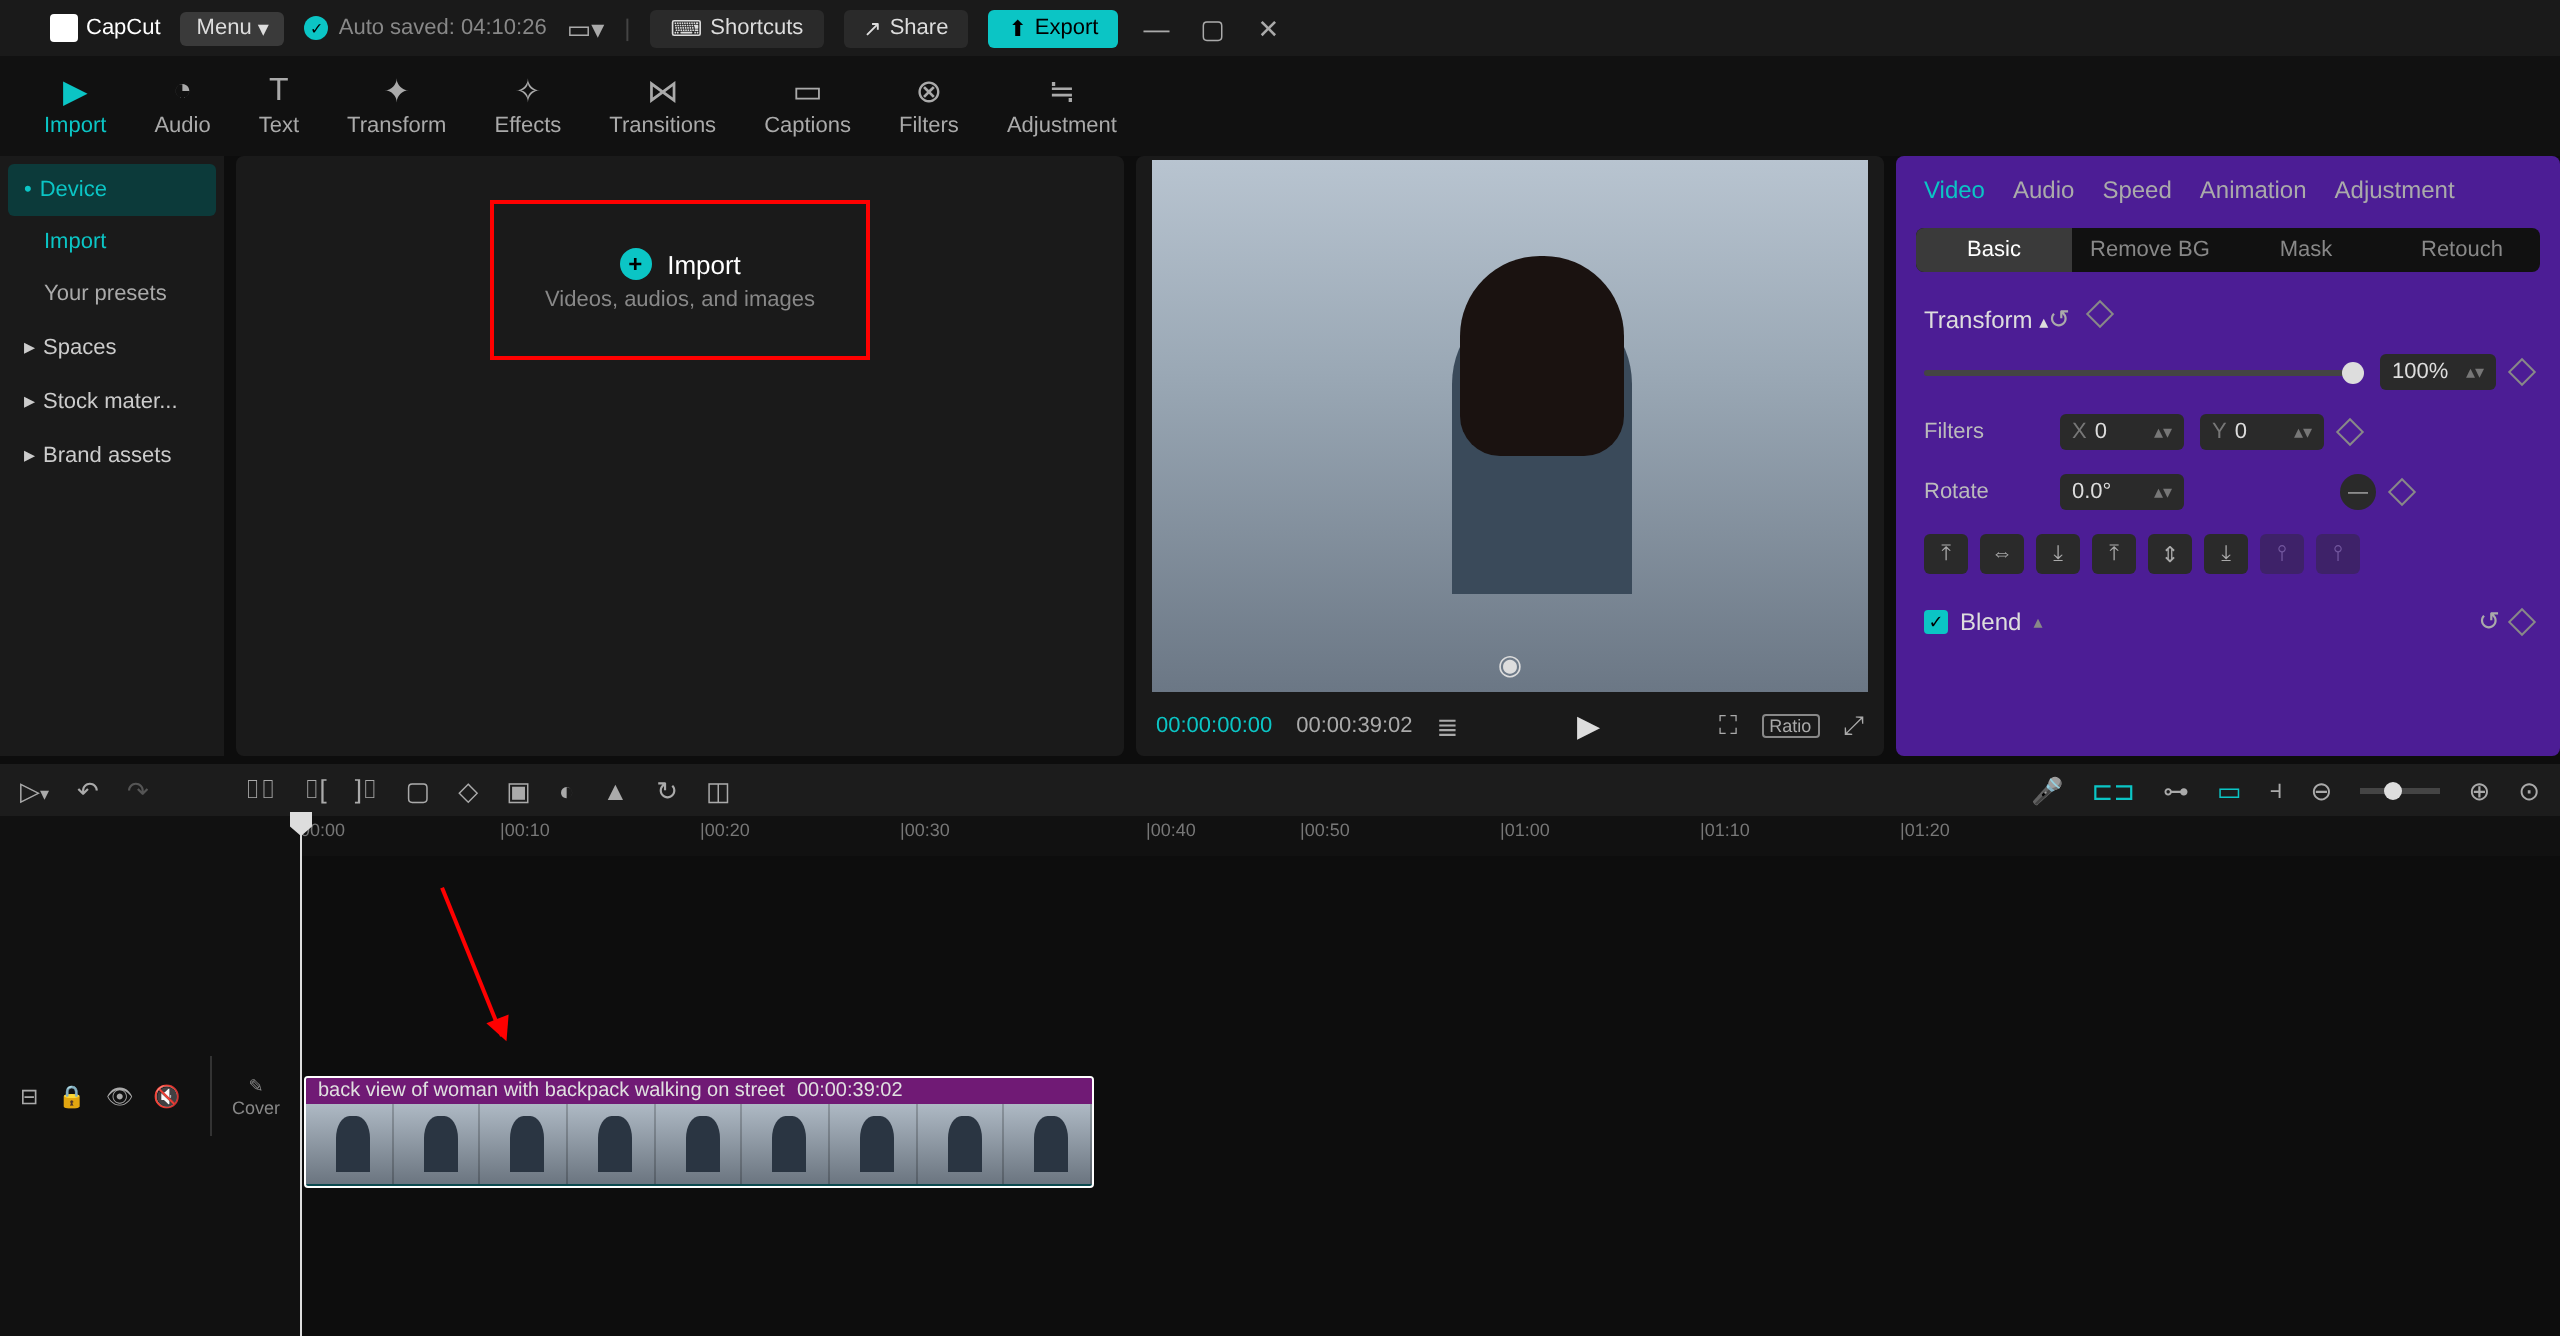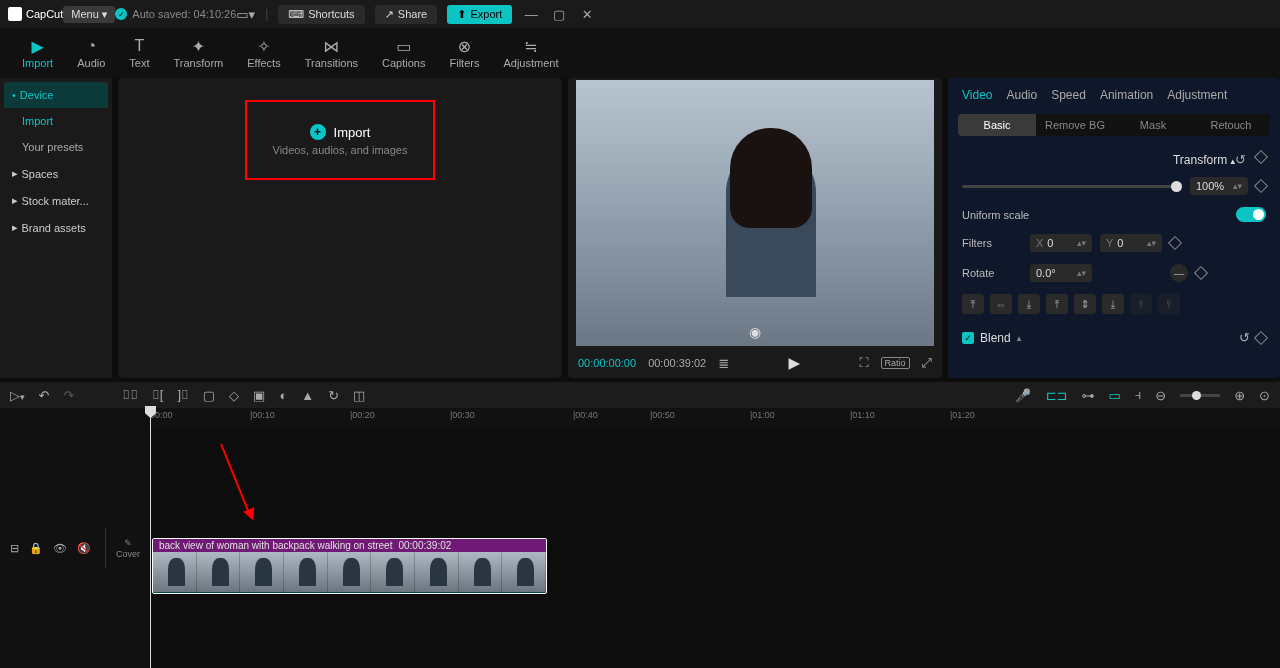--- a/index.html
+++ b/index.html
@@ -1,17 +1,17 @@
 <!DOCTYPE html>
 <html><head>
 <meta charset="utf-8">
 <style>
 * { margin:0; padding:0; box-sizing:border-box; font-family:-apple-system,BlinkMacSystemFont,"Segoe UI",Arial,sans-serif; }
 body { background:#0d0d0d; color:#ccc; width:1280px; height:668px; overflow:hidden; font-size:12px; }
-.titlebar { height:28px; background:#1a1a1a; display:flex; align-items:center; padding:0 8px; }
+.titlebar { height:28px; background:#1a1a1a; display:flex; align-items:center; padding:0 25px; gap:10px; }
 .logo { display:flex; align-items:center; gap:4px; font-size:11px; color:#fff; }
 .logo-icon { width:14px; height:14px; background:#fff; border-radius:2px; display:inline-block; }
 .menu-btn { background:#3a3a3a; color:#ddd; padding:2px 8px; border-radius:3px; font-size:11px; display:flex; align-items:center; gap:3px; cursor:pointer; }
 .autosave { display:flex; align-items:center; gap:5px; color:#888; font-size:11px; }
 .check-icon { width:12px; height:12px; background:#0bc5c5; border-radius:50%; display:inline-flex; align-items:center; justify-content:center; color:#000; font-size:8px; }
 .title-center { flex:1; text-align:center; color:#ddd; font-size:12px; }
 .titlebar-right { display:flex; align-items:center; gap:10px; }
 .btn { padding:3px 10px; border-radius:3px; font-size:11px; cursor:pointer; display:flex; align-items:center; gap:4px; }
 .btn-dark { background:#2a2a2a; color:#ddd; }
 .btn-export { background:#0bc5c5; color:#000; }
@@ -36,28 +36,28 @@
 .player-canvas { flex:1; background:#0d0d0d; margin:2px 8px; position:relative; overflow:hidden; display:flex; align-items:center; justify-content:center; }
 .preview-img { width:100%; height:100%; background:linear-gradient(180deg,#b8c4d0 0%,#9aa8b5 40%,#6b7785 100%); position:relative; }
 .preview-person { position:absolute; left:42%; top:25%; width:90px; height:150px; background:#3a4a5a; border-radius:45px 45px 0 0; }
 .preview-hair { position:absolute; left:43%; top:18%; width:82px; height:100px; background:#1a1210; border-radius:40px 40px 20px 20px; }
 .player-overlay { position:absolute; bottom:6px; left:50%; transform:translateX(-50%); color:#ddd; font-size:14px; }
 .player-ctrls { height:30px; display:flex; align-items:center; padding:0 10px; gap:12px; }
 .tc { color:#0bc5c5; font-size:11px; }
 .tc-dur { color:#aaa; font-size:11px; }
 .player-ctrls .spacer { flex:1; }
 .icon-btn { color:#aaa; cursor:pointer; font-size:13px; }
-.props-panel { width:332px; background:#0f172a; border-radius:4px; display:flex; flex-direction:column; overflow-y:auto; }
+.props-panel { width:332px; background:#4c1d95; border-radius:4px; display:flex; flex-direction:column; overflow-y:auto; }
 .props-tabs { display:flex; gap:14px; padding:10px 14px 6px; font-size:12px; }
 .props-tab { color:#aaa; cursor:pointer; }
 .props-tab.active { color:#0bc5c5; }
 .seg-tabs { display:flex; margin:6px 10px; background:#111; border-radius:4px; overflow:hidden; }
 .seg-tab { flex:1; text-align:center; padding:5px 0; font-size:11px; color:#888; cursor:pointer; }
 .seg-tab.active { background:#3a3a3a; color:#fff; }
-.section-head { display:flex; align-items:center; justify-content:flex-end; padding:10px 14px 4px; font-size:12px; color:#ddd; }
+.section-head { display:flex; align-items:center; justify-content:flex-start; padding:10px 14px 4px; font-size:12px; color:#ddd; }
 .prop-row { display:flex; align-items:center; padding:6px 14px; gap:8px; font-size:11px; color:#bbb; }
 .prop-row .label { width:60px; }
 .slider { flex:1; height:3px; background:#444; position:relative; border-radius:2px; }
 .slider-thumb { position:absolute; right:0; top:-4px; width:11px; height:11px; background:#ddd; border-radius:50%; }
 .val-box { width:58px; background:#2a2a2a; padding:3px 6px; border-radius:3px; color:#ddd; text-align:center; font-size:11px; display:flex; align-items:center; justify-content:space-between; }
 .small-input { width:62px; background:#2a2a2a; padding:3px 6px; border-radius:3px; color:#ddd; display:flex; align-items:center; gap:4px; font-size:11px; }
 .toggle { width:30px; height:15px; background:#0bc5c5; border-radius:8px; position:relative; }
 .toggle-knob { position:absolute; right:2px; top:2px; width:11px; height:11px; background:#fff; border-radius:50%; }
 .diamond { width:10px; height:10px; border:1px solid #888; transform:rotate(45deg); cursor:pointer; }
 .align-row { display:flex; gap:6px; padding:6px 14px; flex-wrap:wrap; }
@@ -242,26 +242,20 @@
     <div class="prop-row">
       <div class="slider">
           <div class="slider-thumb"></div>
         </div>
       <div class="val-box">
           <span>100%</span>
           <span style="color:#777;font-size:9px">▴▾</span>
         </div>
       <span class="diamond"></span>
     </div>
-    <div class="prop-row" style="justify-content:space-between">
-      <span>Uniform scale</span>
-      <div class="toggle">
-          <div class="toggle-knob"></div>
-        </div>
-    </div>
     <div class="prop-row">
       <span class="label">Filters</span>
       <div class="small-input">
           <span style="color:#777">X</span>
           <span>0</span>
           <span style="color:#777;font-size:9px;margin-left:auto">▴▾</span>
         </div>
       <div class="small-input">
           <span style="color:#777">Y</span>
           <span>0</span>

